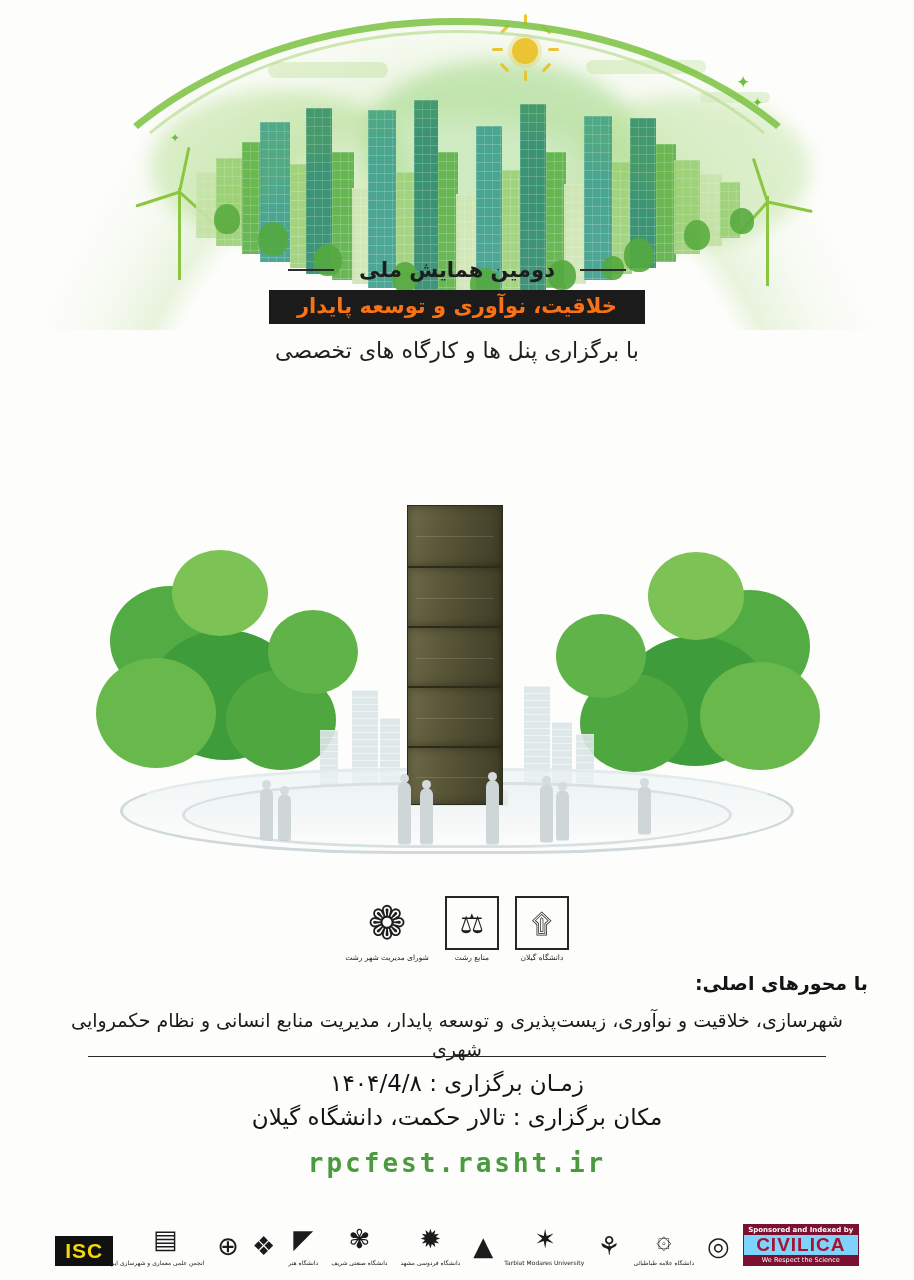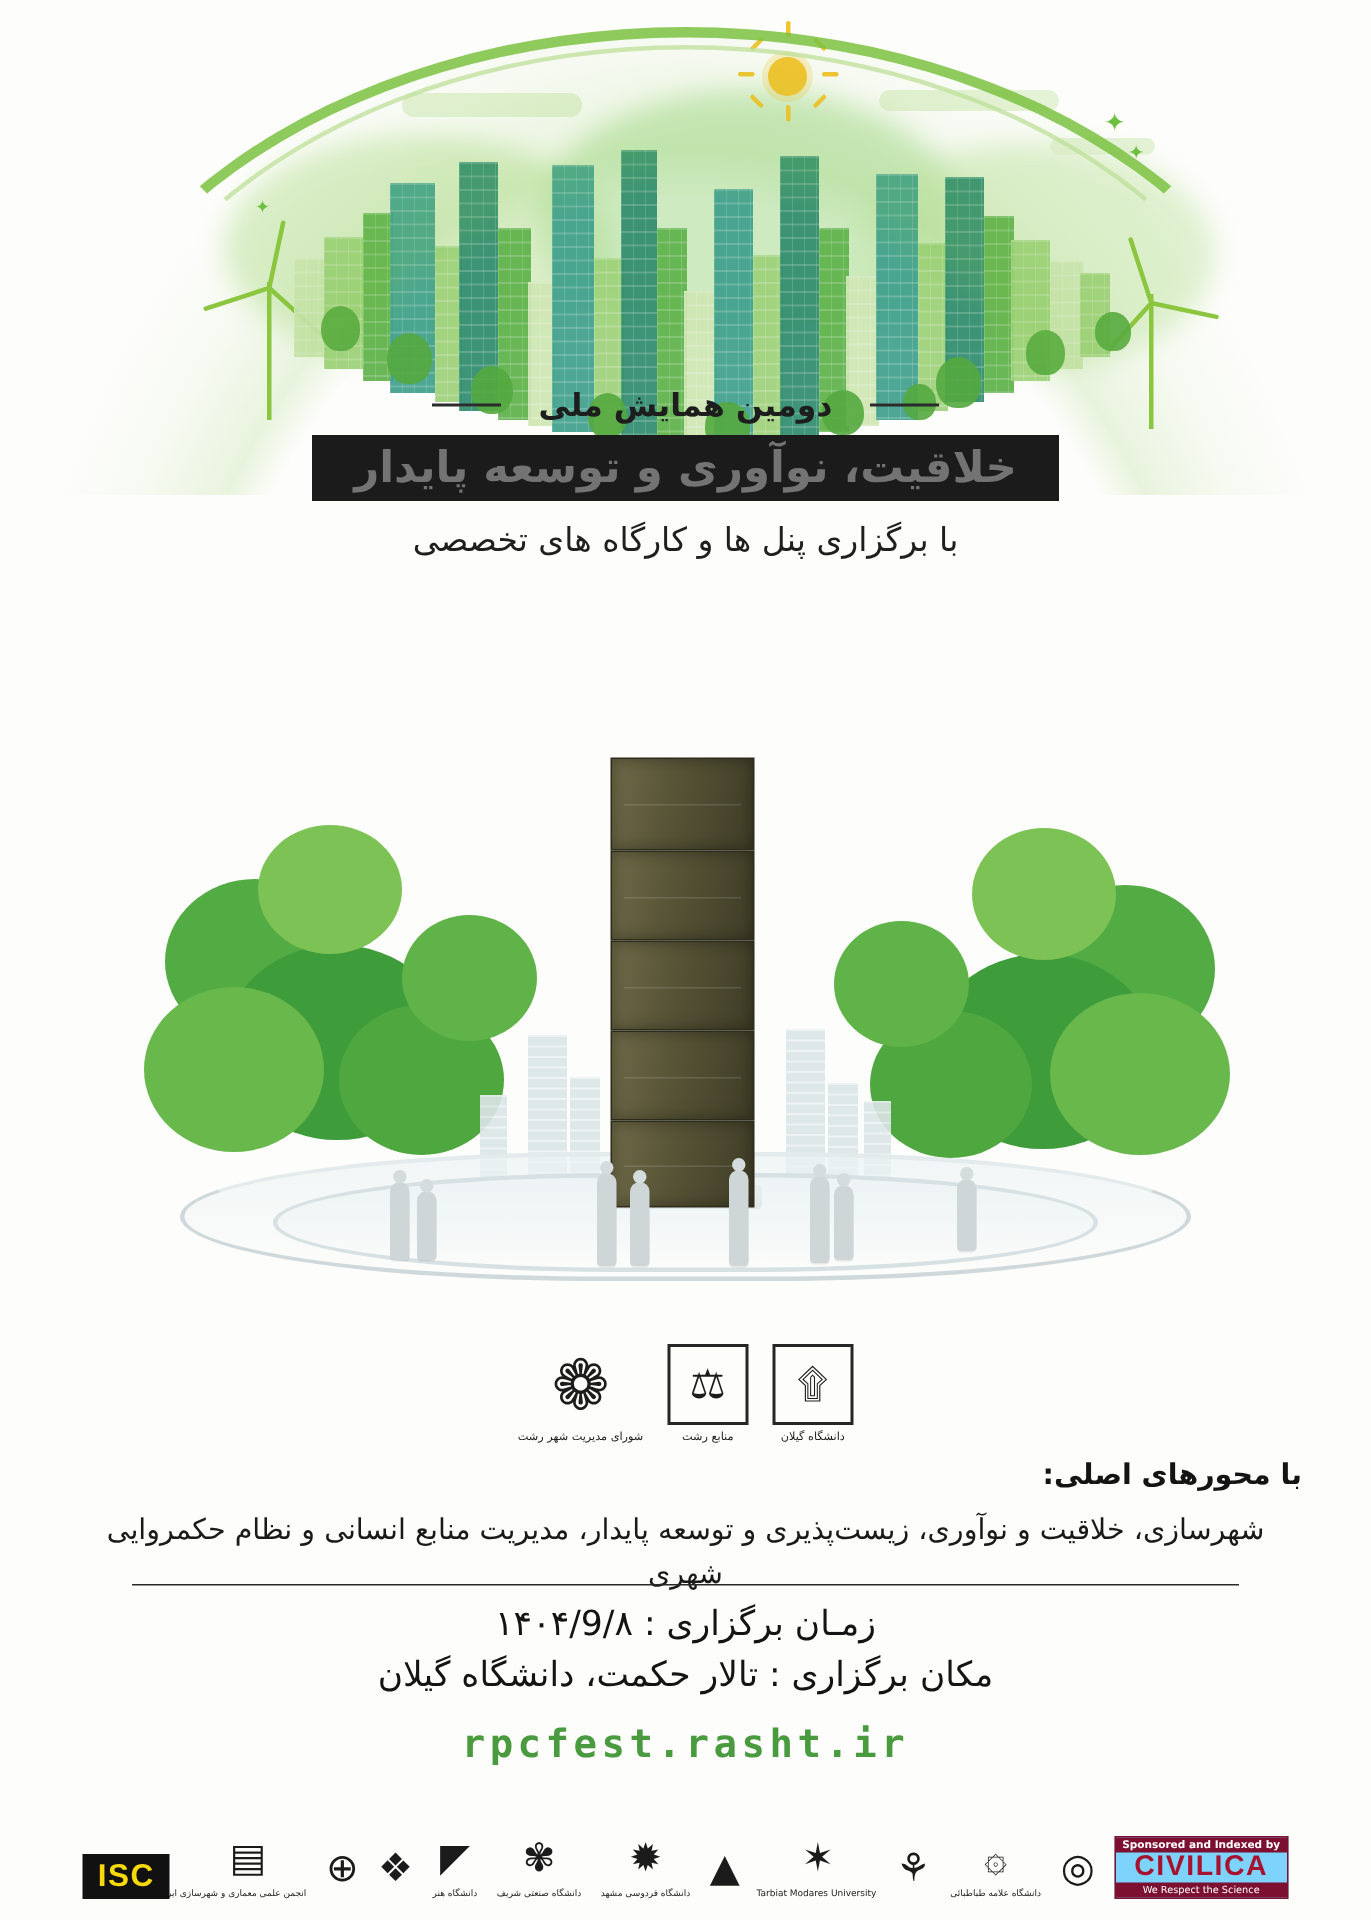--- a/index.html
+++ b/index.html
@@ -159,22 +159,22 @@
     font-size: 62px;
     font-weight: bold;
     color: #141414;
     line-height: 1.12;
     margin-top: -2px;
     letter-spacing: -1px;
   }
   .subtitle-hl {
     display: inline-block;
     background: #1b1b1b;
-    color: #737373;
-    font-size: 29px;
+    color: #f97316;
+    font-size: 21px;
     font-weight: bold;
     padding: 4px 28px 6px;
     margin-top: 6px;
     letter-spacing: 0;
   }
   .tagline {
     font-size: 22px;
     color: #1f1f1f;
     margin-top: 14px;
   }
@@ -588,21 +588,21 @@
   </div>
 
   <div class="topics">
     <div class="topics-title">با محورهای اصلی:</div>
     <div class="topics-body">شهرسازی، خلاقیت و نوآوری، زیست‌پذیری و توسعه پایدار، مدیریت منابع انسانی و نظام حکمروایی شهری</div>
   </div>
 
   <div class="divider"></div>
 
   <div class="meta">
-    <div class="meta-line">زمـان برگزاری : ۱۴۰۴/9/۸</div>
+    <div class="meta-line">زمـان برگزاری : ۱۴۰۴/4/۸</div>
     <div class="meta-line">مکان برگزاری : تالار حکمت، دانشگاه گیلان</div>
     <div class="url">rpcfest.rasht.ir</div>
   </div>
 
   <div class="sponsors">
 
     <div class="sp">
       <div class="civilica">
         <div class="civ-top">Sponsored and Indexed by</div>
         <div class="civ-mid">CIVILICA</div>

